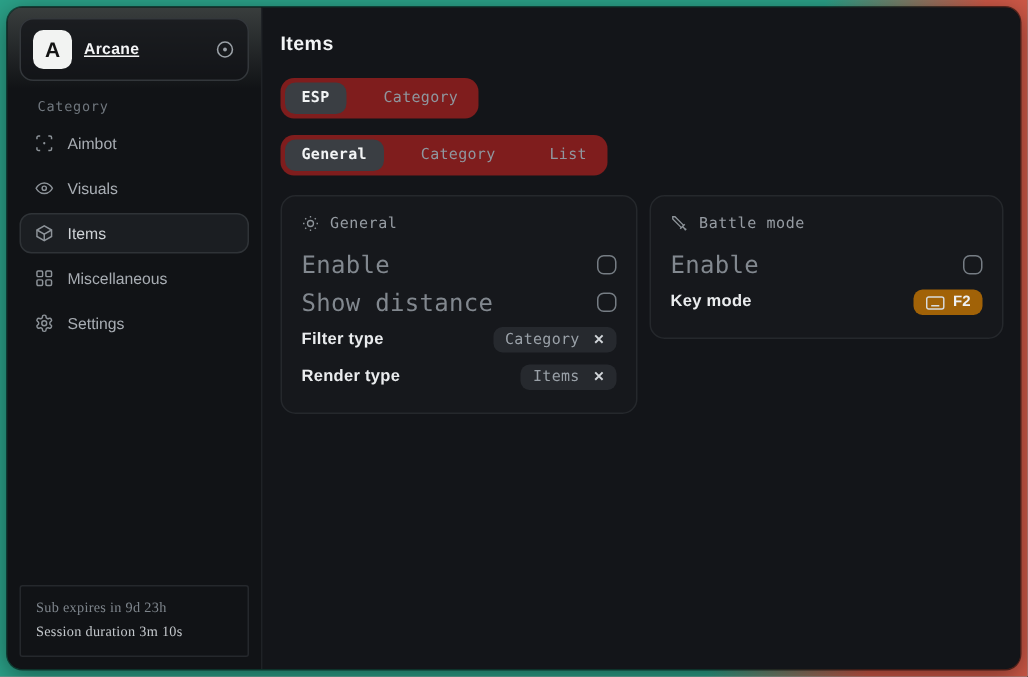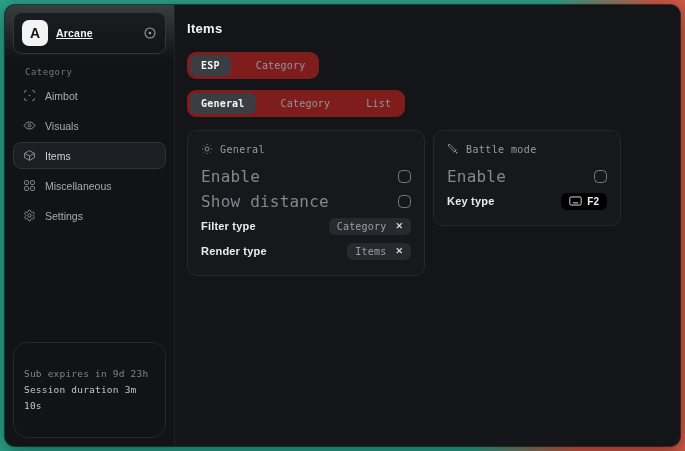--- a/index.html
+++ b/index.html
@@ -52,23 +52,23 @@
     display:flex; align-items:flex-end; gap:9px;
     padding:6px 9px; border-radius:8px;
     border:1px solid transparent;
     color:#a8adb3; font-family:"Liberation Sans", sans-serif; font-size:10.5px;
     cursor:default;
   }
   .nav-item.active { background:#1b1e22; border-color:#2f3337; color:#ced2d6; }
   .nav-icon { display:flex; color:#8d9399; }
   .sidebar-footer {
     margin:auto 8px 8px;
-    border:1px solid #25282c; border-radius:14px;
-    padding:23px 10px;
-    font-size:9.5px; line-height:1.7;
+    border:1px solid #25282c; border-radius:2px;
+    padding:7px 10px;
+    font-size:9.5px; line-height:1.7;font-family:Liberation Serif, serif;
   }
   .foot-dim    { color:#7e858c; letter-spacing:.2px; }
   .foot-bright { color:#c3c7cb; letter-spacing:.2px; }
   
   .main { flex:1; padding:14px 12px 12px; display:flex; flex-direction:column; background:#131519; }
   .page-title {
     font-family:"Liberation Sans", sans-serif;
     font-size:13px; font-weight:700; color:#f2f4f5;
     letter-spacing:.3px; margin:2px 0 16px 0;
   }
@@ -83,21 +83,21 @@
     font-size:10px; letter-spacing:.2px;
     padding:5px 11px; border-radius:7px;
   }
   .seg-btn.active { background:#3a3e43; color:#f2f4f5; font-weight:700; }
   .panels { display:flex; gap:8px; align-items:flex-start; margin-top:2px; }
   .panel {
     background:#16181c; border:1px solid #25282c; border-radius:10px;
     padding:10px 13px 12px;
   }
   .panel-general { width:238px; }
-  .panel-battle  { width:188px; }
+  .panel-battle  { width:236px; }
   .panel-title {
     display:flex; align-items:center; gap:7px;
     color:#969ca3; font-size:10px; letter-spacing:.4px;
     margin:2px 0 9px;
   }
   .panel-title .p-icon { display:flex; color:#8d9399; }
   .row {
     display:flex; justify-content:space-between; align-items:center;
     min-height:24px; margin-top:1px;
   }
@@ -114,22 +114,22 @@
     background:transparent; cursor:default;
   }
   .select-badge {
     display:inline-flex; align-items:center; gap:9px;
     background:#26292e; border-radius:6px;
     padding:3px 8px; cursor:default;
   }
   .select-value { color:#9aa1a8; font-size:10px; letter-spacing:.2px; }
   .clear-x { color:#d2d6da; font-family:"Liberation Sans", sans-serif; font-size:9px; font-weight:700; }
   .keybind-badge {
-    display:inline-flex; align-items:flex-start; gap:5px;
-    background:#000000; border-radius:6px;
+    display:inline-flex; align-items:flex-end; gap:5px;
+    background:#a16207; border-radius:6px;
     padding:3px 8px; cursor:default;
     color:#eef0f2;
   }
   .keybind-value { font-family:"Liberation Sans", sans-serif; font-size:10px; font-weight:600; }
   .kb-icon { display:flex; color:#d8dbde; }
   svg { display:block; }
 </style>
 </head>
 <body>
 
@@ -268,21 +268,21 @@
                 <path d="m19 21 2-2"></path>
             </svg>
           </span>
           <span>Battle mode</span>
         </div>
         <div class="row">
           <span class="lbl-dim">Enable</span>
           <span class="checkbox"></span>
         </div>
         <div class="row">
-          <span class="lbl-bright">Key type</span>
+          <span class="lbl-bright">Key mode</span>
           <span class="keybind-badge">
             <span class="kb-icon">
               <svg width="13" height="10" viewBox="0 0 24 18" fill="none" stroke="currentColor" stroke-width="1.8">
                 <rect x="1.5" y="1.5" width="21" height="15" rx="2.5"></rect>
                 <path d="M7 12.5h10"></path>
               </svg>
             </span>
             <span class="keybind-value">F2</span>
           </span>
         </div>

